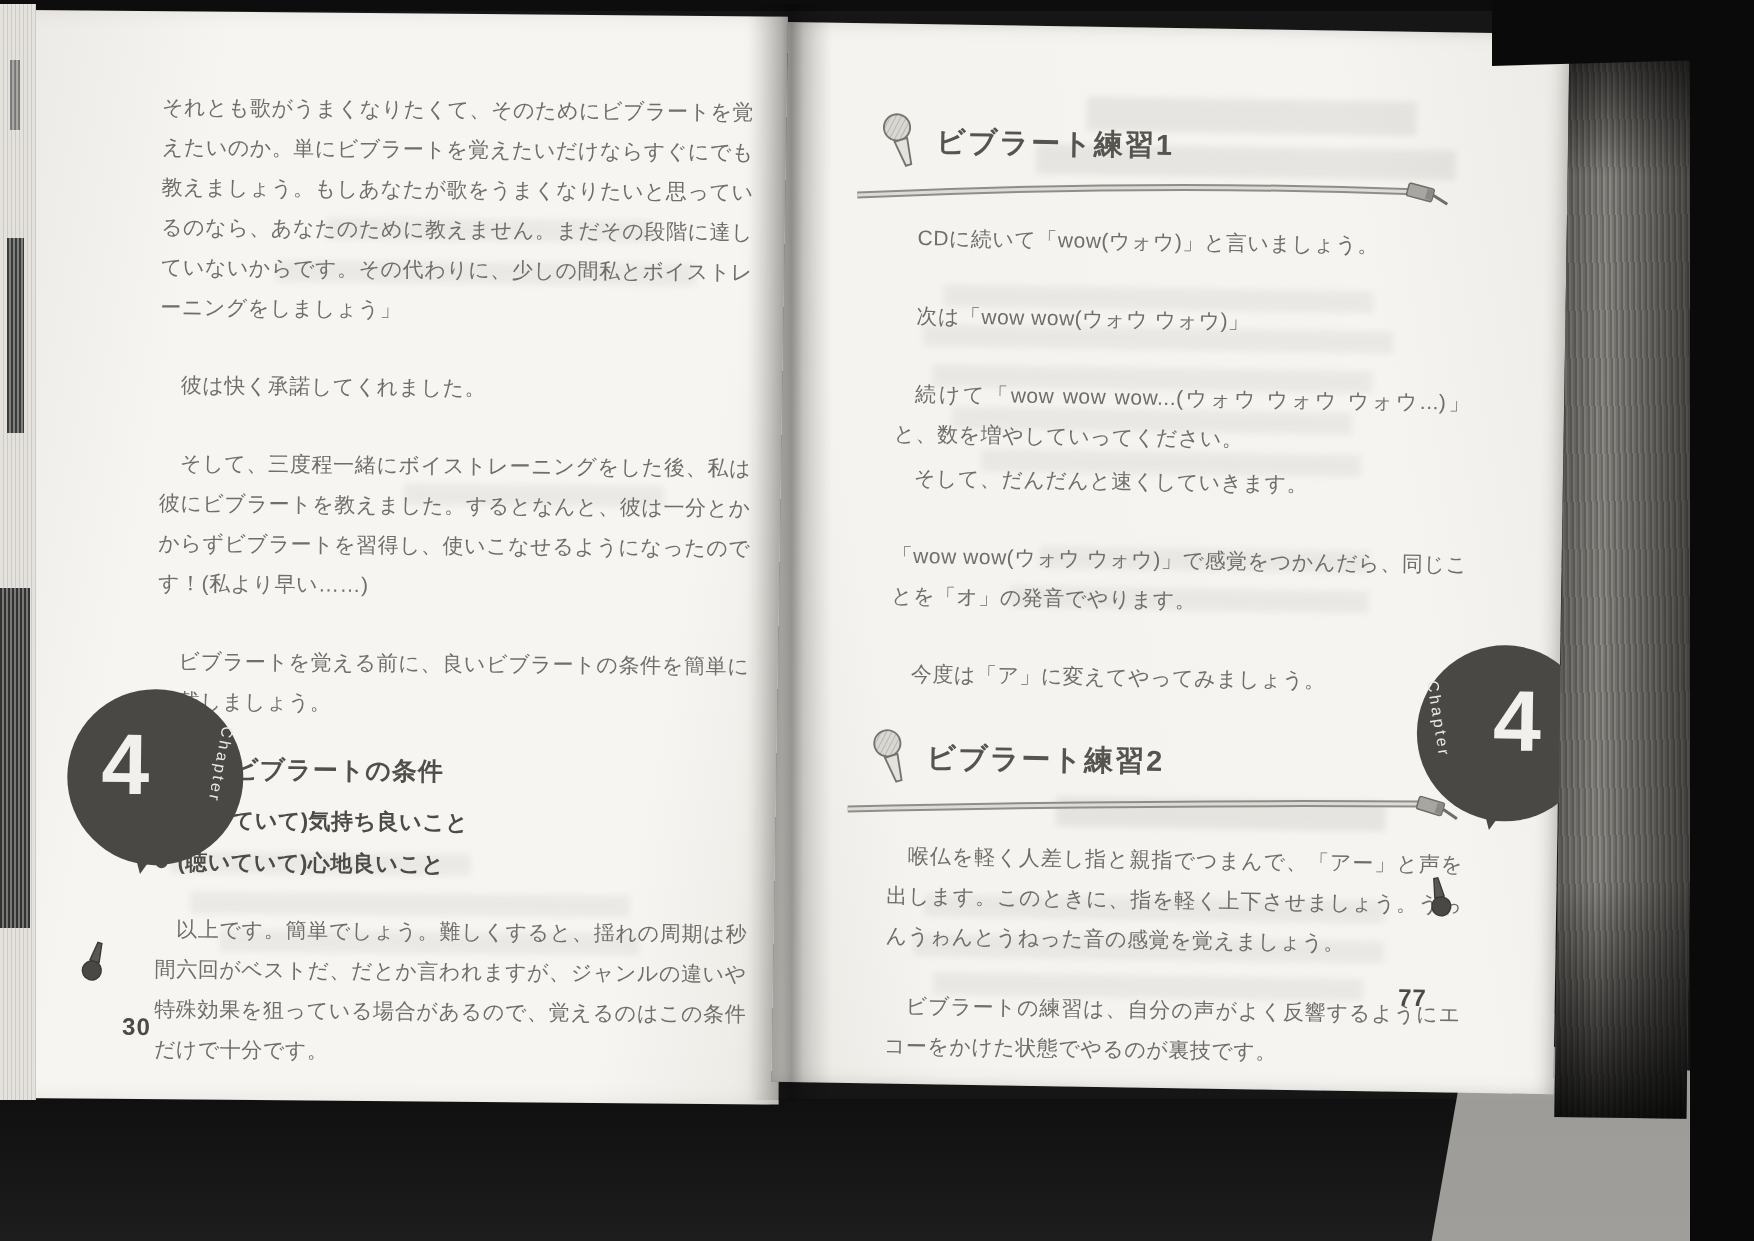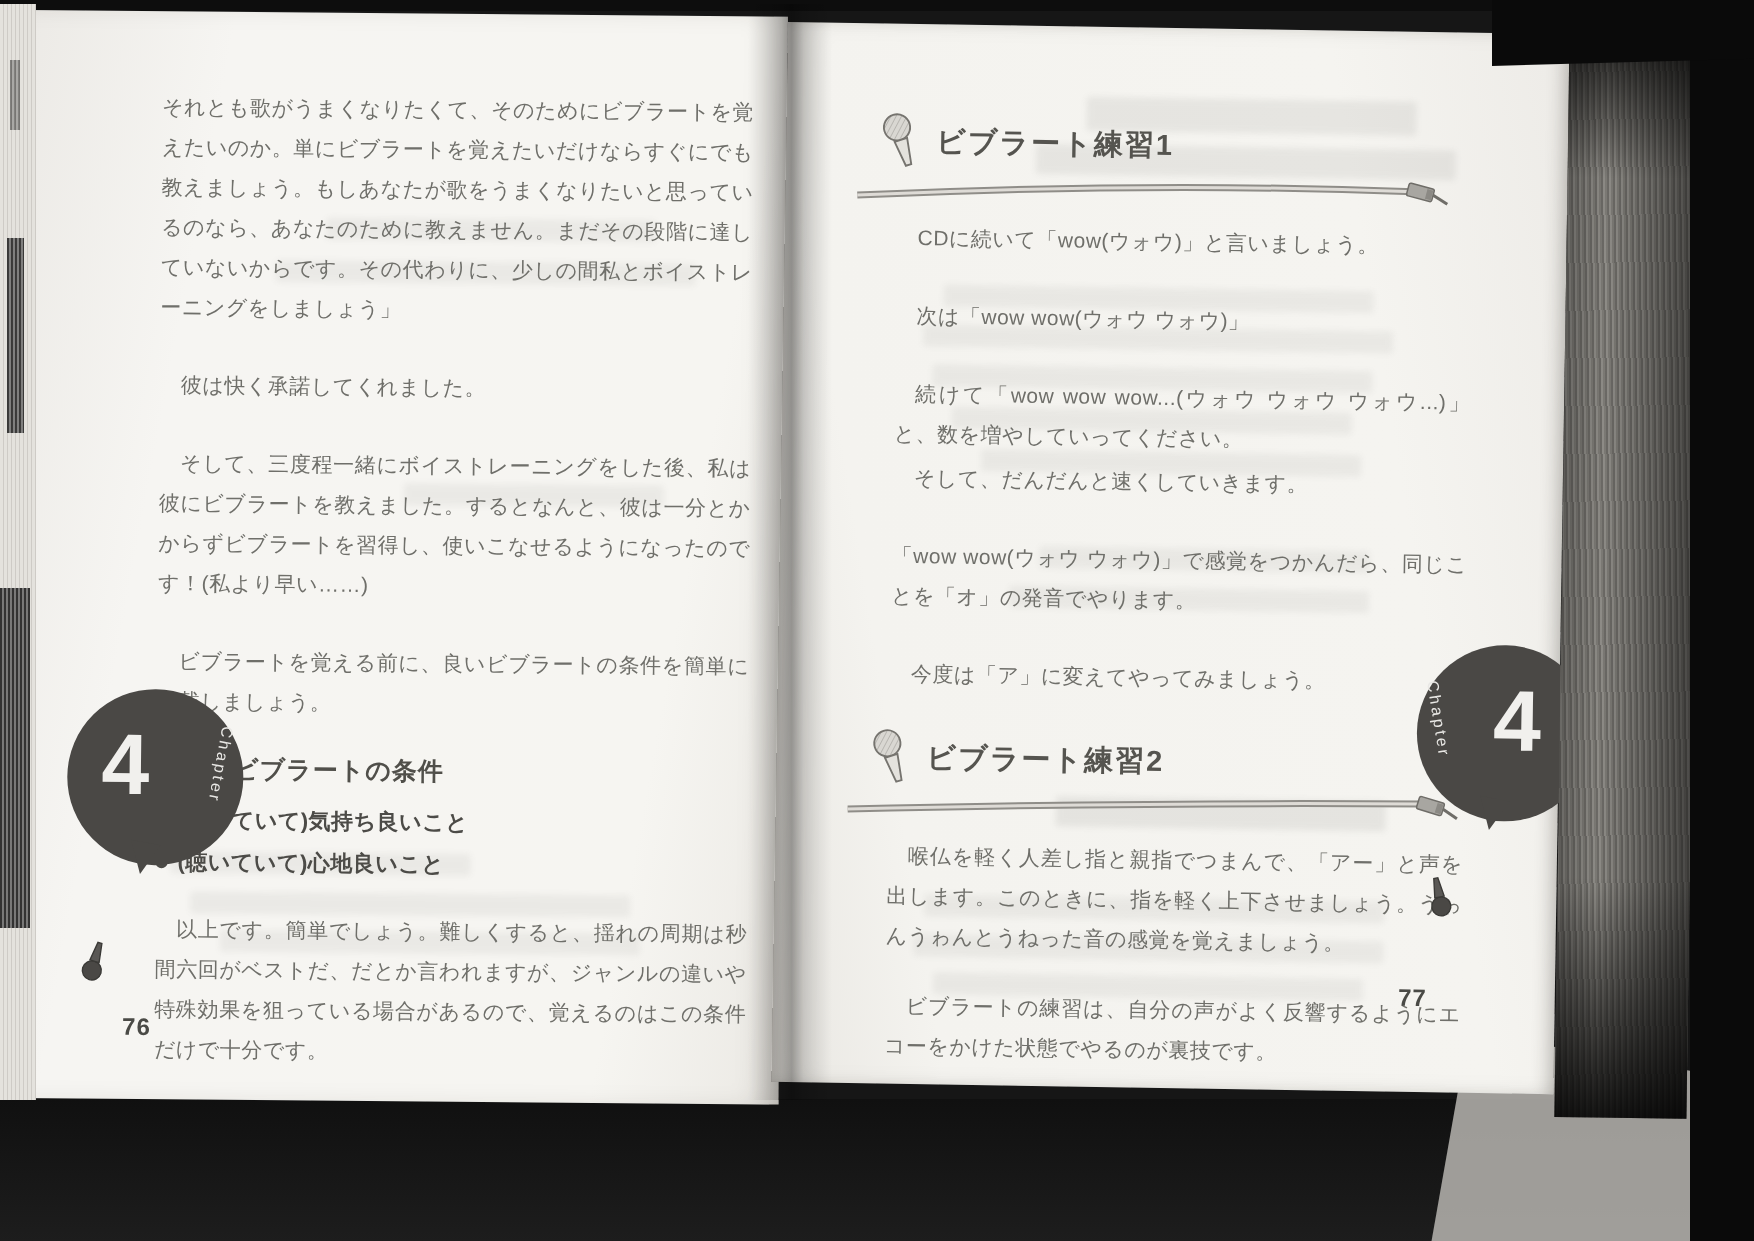--- a/index.html
+++ b/index.html
@@ -149,21 +149,21 @@
 
     <div class="chapter-bubble bubble-left">
       <span class="bubble-num">4</span>
       <span class="bubble-chapter">Chapter</span>
     </div>
     <svg class="tail-mic tail-mic-left" width="30" height="44" viewBox="0 0 44 62">
       <circle cx="22" cy="16" r="14" fill="#4a4845" stroke="#3a3936" stroke-width="2"></circle>
       <path d="M15 30 L29 30 L25 58 L19 58 Z" fill="#5a5855" stroke="#3a3936" stroke-width="2"></path>
     </svg>
 
-    <span class="page-number pn-left">76</span>
+    <span class="page-number pn-left">30</span>
   </div>
 
   <div class="page page-right">
 
     <div class="ghost" style="left:300px;top:70px;width:330px;height:34px;opacity:.10;"></div>
     <div class="ghost" style="left:250px;top:118px;width:420px;height:30px;opacity:.10;"></div>
     <div class="ghost" style="left:160px;top:260px;width:430px;"></div>
     <div class="ghost" style="left:140px;top:300px;width:470px;"></div>
     <div class="ghost" style="left:150px;top:340px;width:440px;"></div>
     <div class="ghost" style="left:170px;top:382px;width:400px;"></div>

